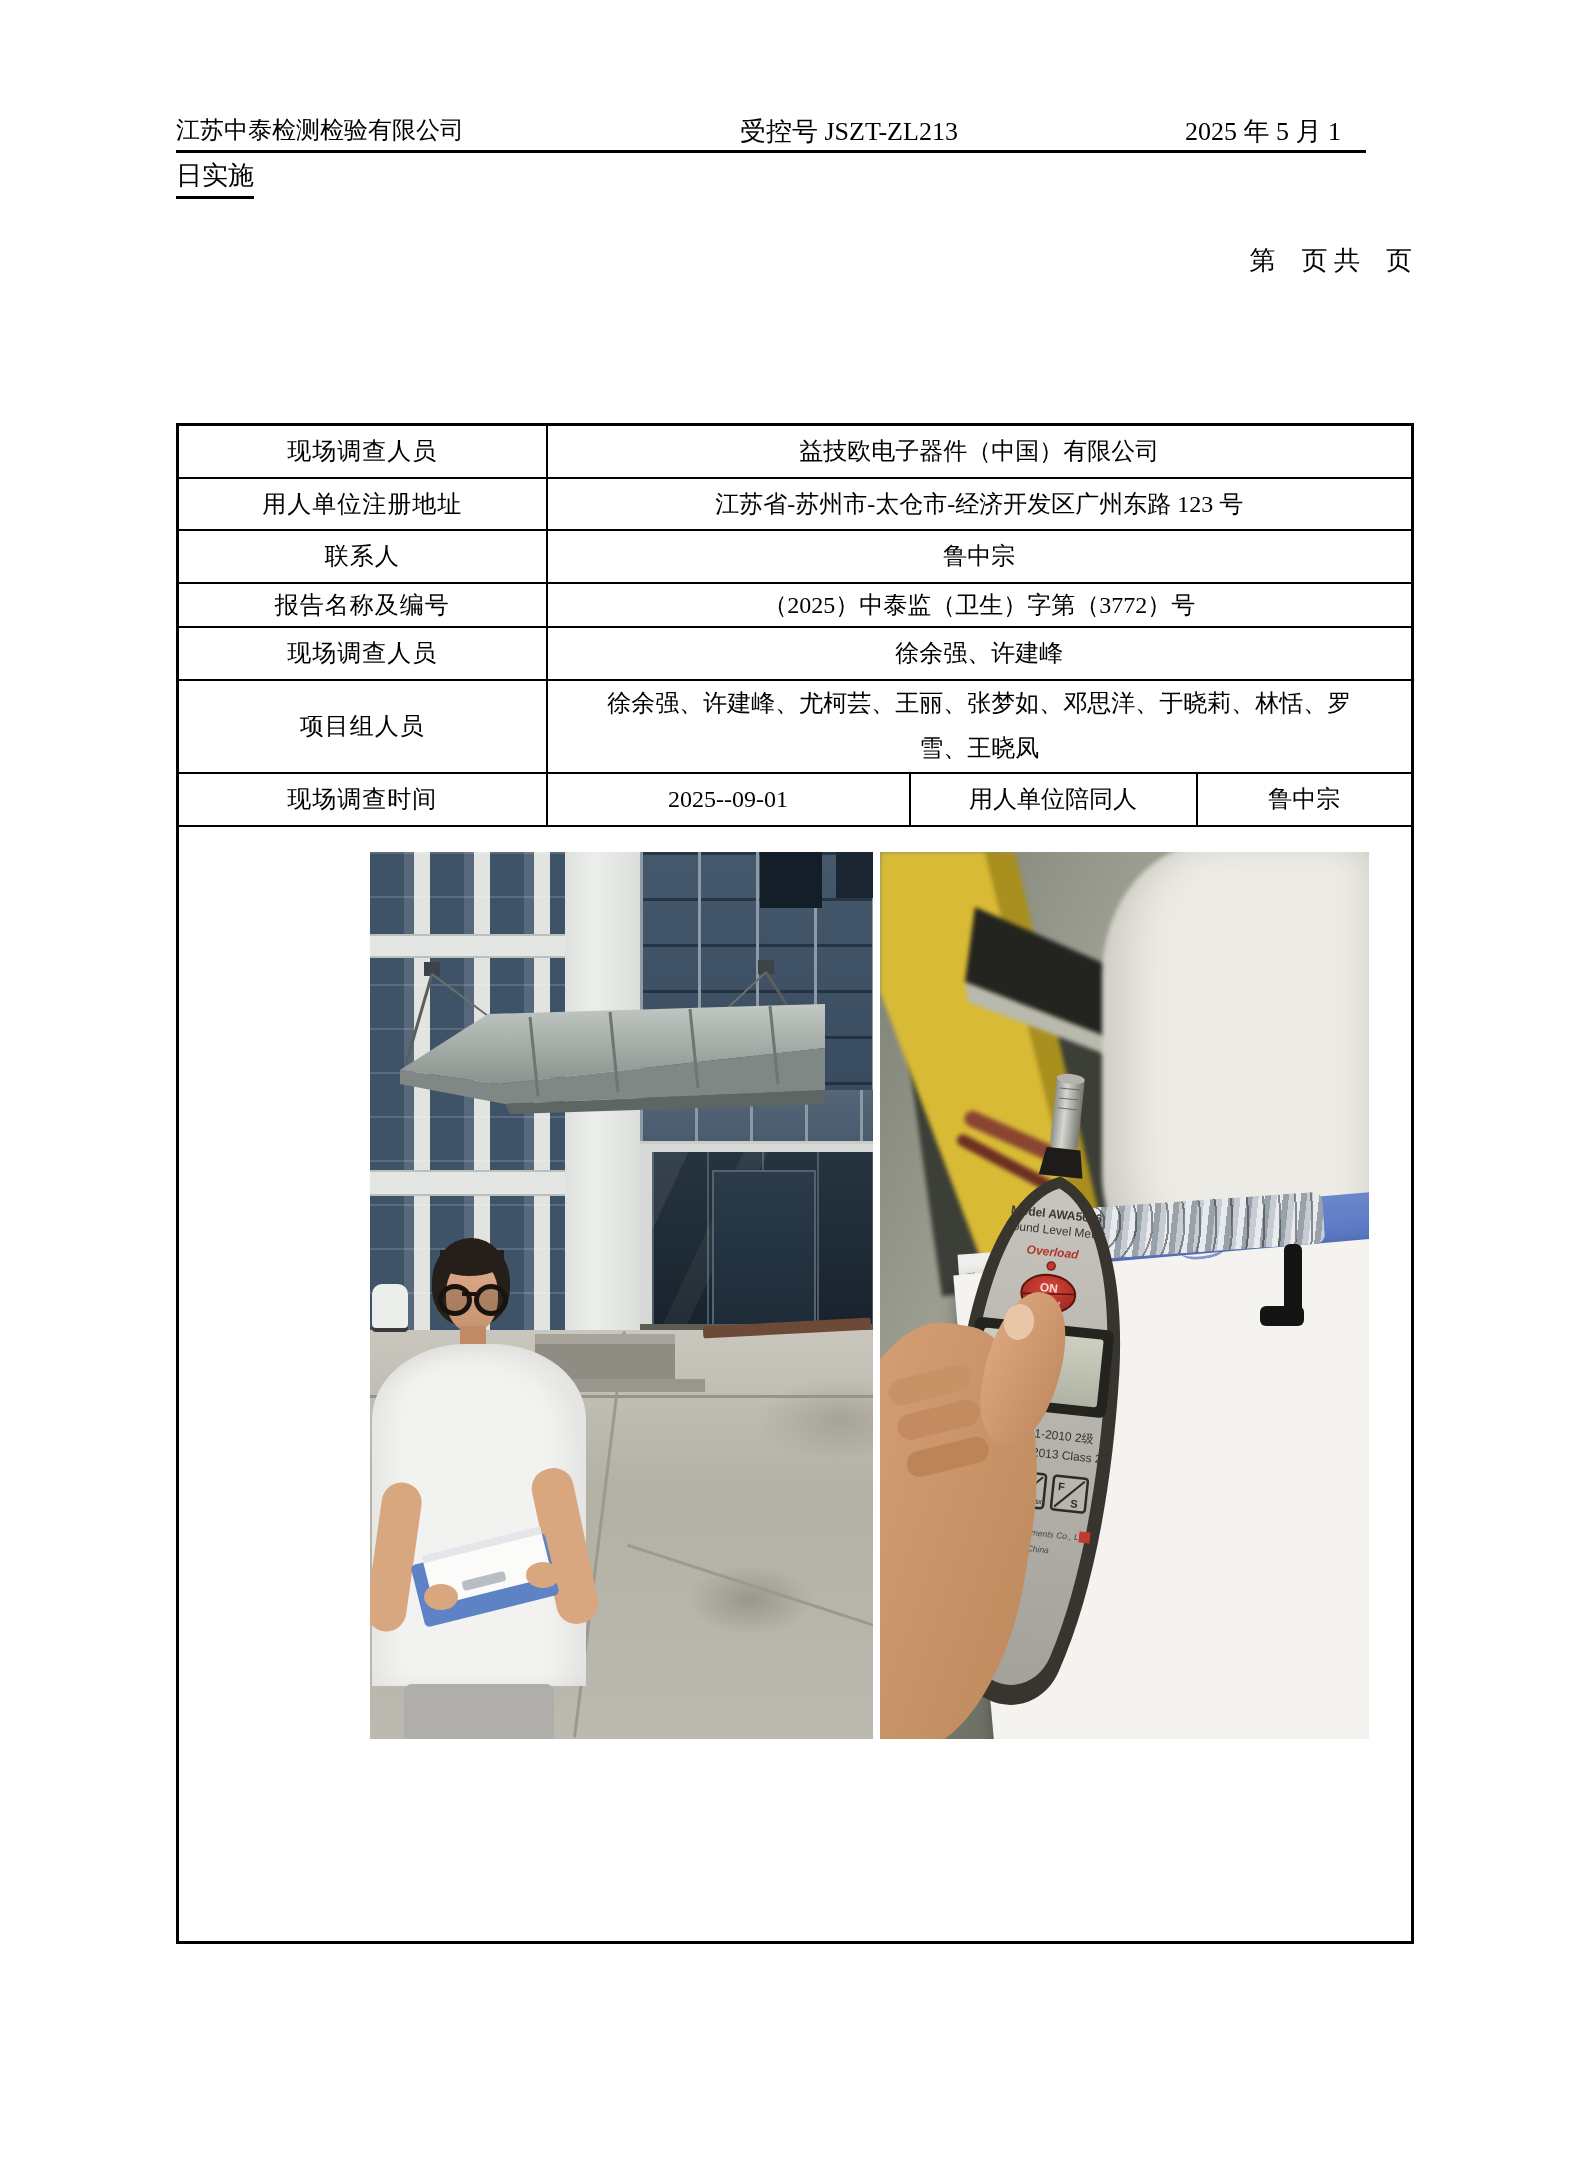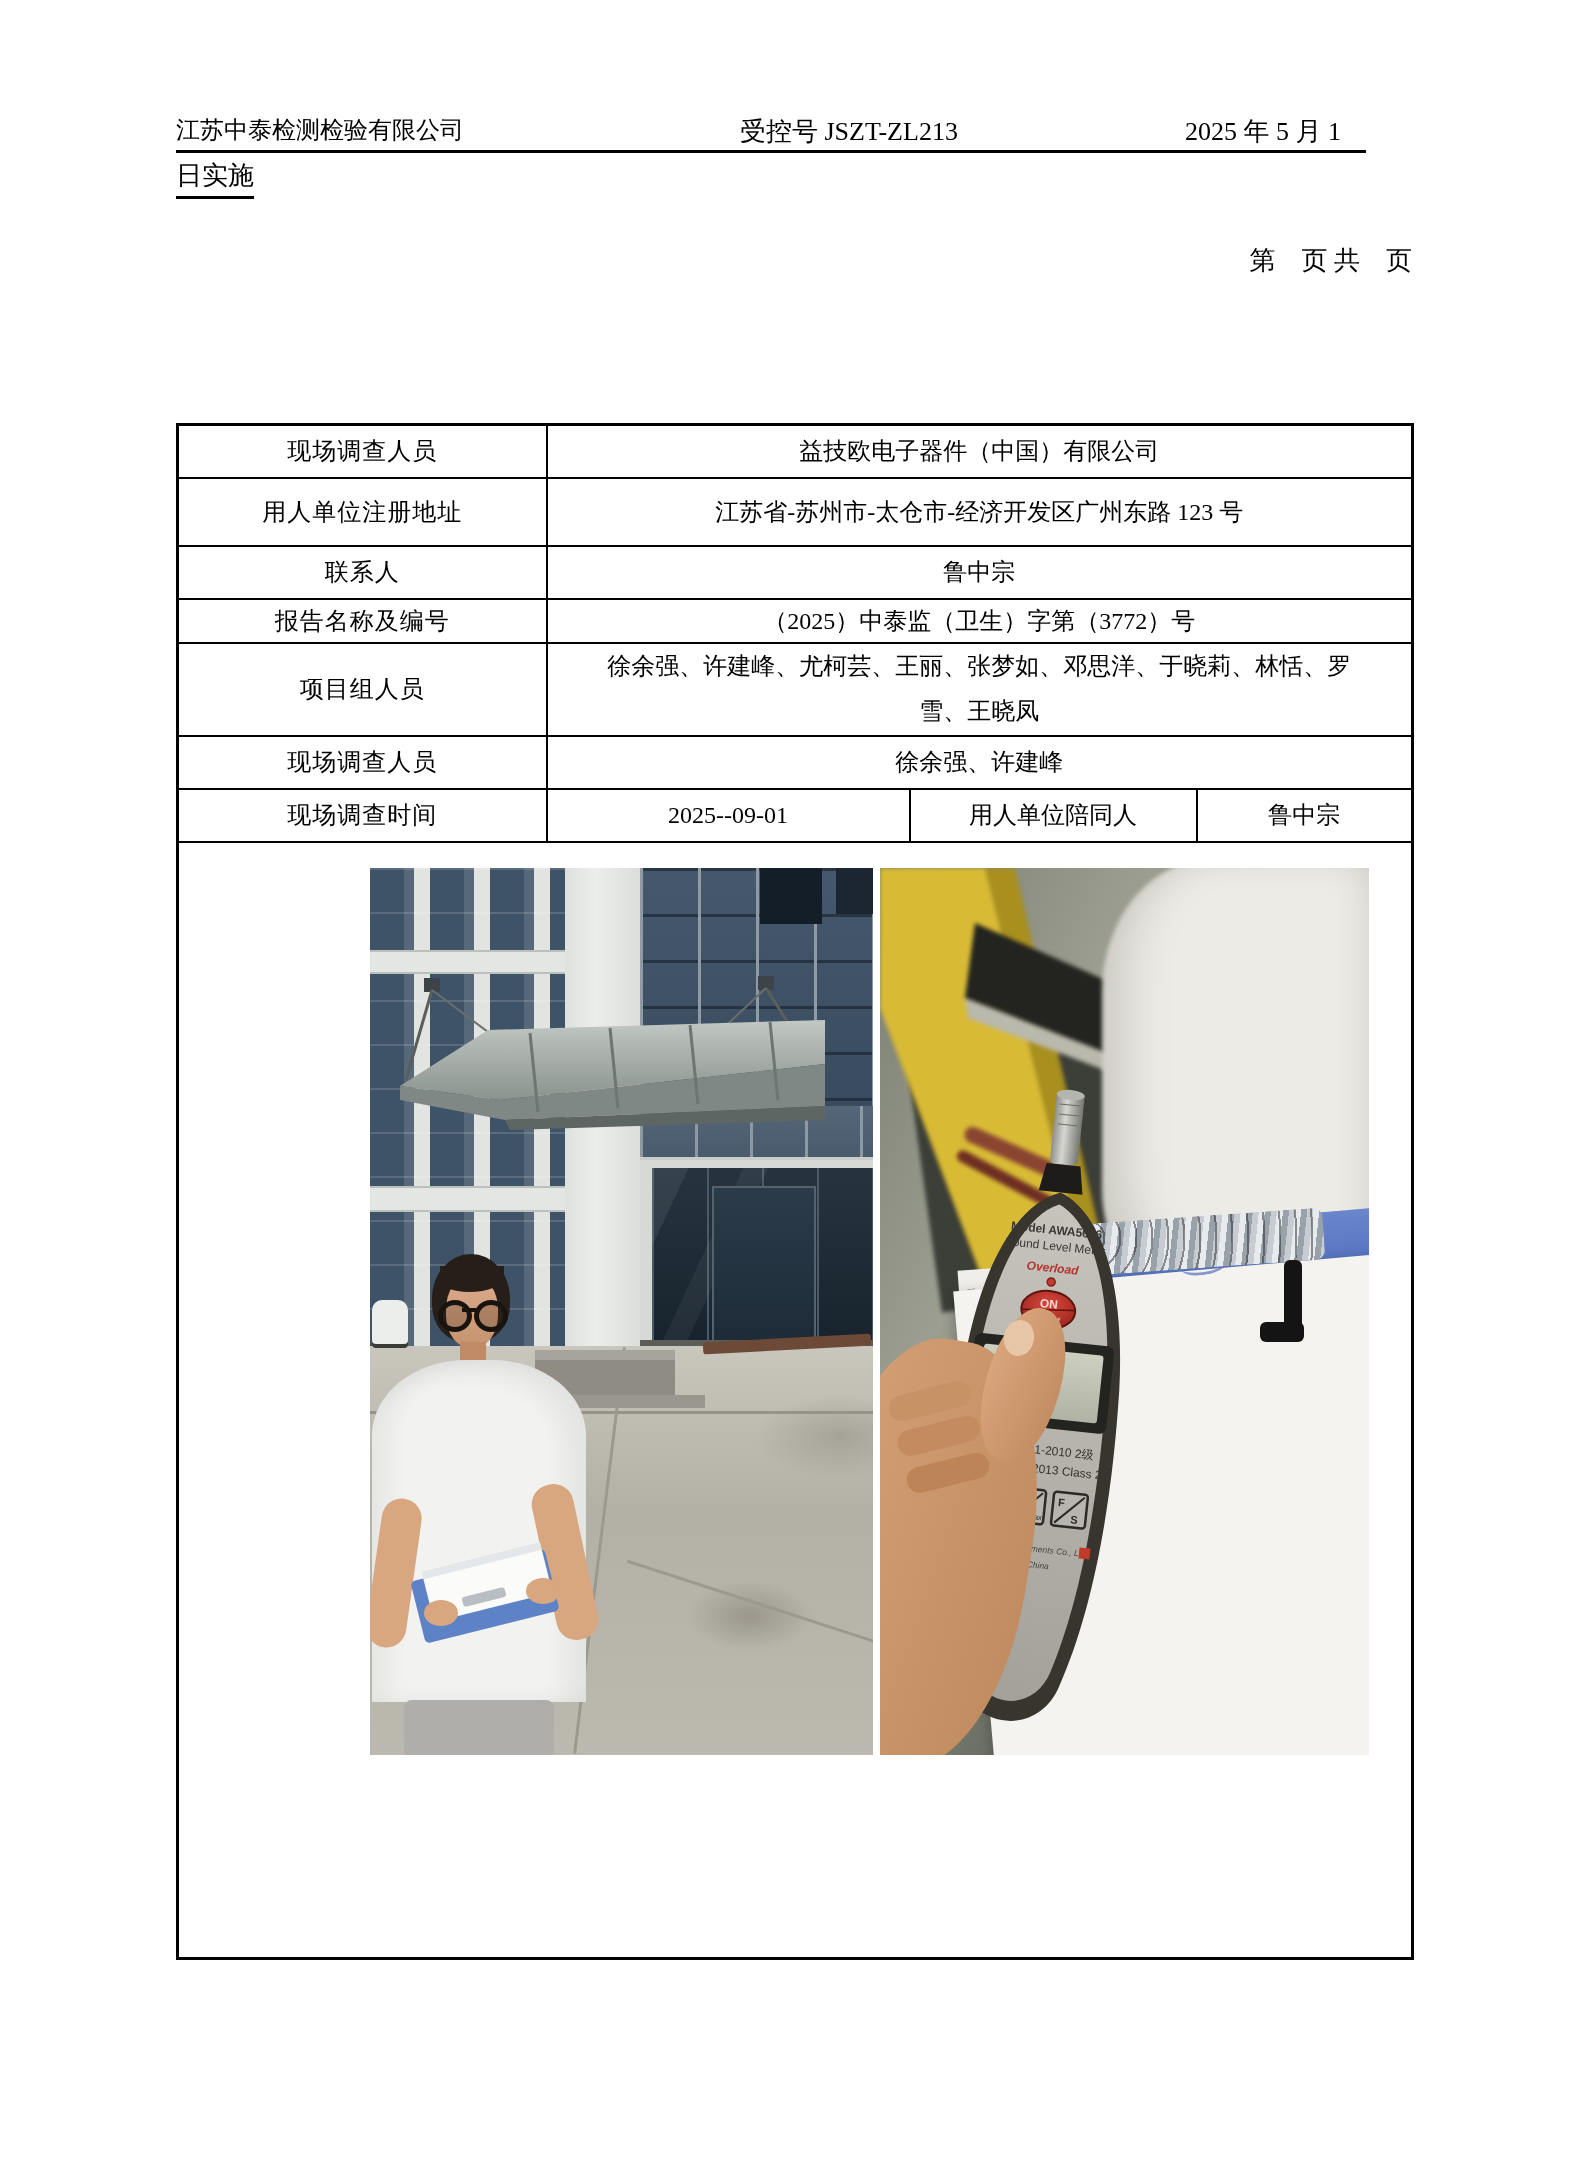--- a/index.html
+++ b/index.html
@@ -152,41 +152,41 @@
         <col style="width:369px">
         <col style="width:363px">
         <col style="width:287px">
         <col style="width:216px">
       </colgroup>
     <tbody>
         <tr style="height:53px">
       <td class="lbl">现场调查人员</td>
       <td colspan="3">益技欧电子器件（中国）有限公司</td>
     </tr>
-    <tr style="height:68px">
+    <tr style="height:52px">
       <td class="lbl">用人单位注册地址</td>
       <td colspan="3">江苏省-苏州市-太仓市-经济开发区广州东路 123 号</td>
     </tr>
     <tr style="height:53px">
       <td class="lbl">联系人</td>
       <td colspan="3">鲁中宗</td>
     </tr>
     <tr style="height:44px">
       <td class="lbl">报告名称及编号</td>
       <td colspan="3">（2025）中泰监（卫生）字第（3772）号</td>
+    </tr>
+    <tr style="height:53px">
+      <td class="lbl">现场调查人员</td>
+      <td colspan="3">徐余强、许建峰</td>
     </tr>
     <tr style="height:93px">
       <td class="lbl">项目组人员</td>
       <td colspan="3">
         <span class="team-wrap">徐余强、许建峰、尤柯芸、王丽、张梦如、邓思洋、于晓莉、林恬、罗雪、王晓凤</span>
       </td>
-    </tr>
-    <tr style="height:53px">
-      <td class="lbl">现场调查人员</td>
-      <td colspan="3">徐余强、许建峰</td>
     </tr>
     <tr style="height:53px">
       <td class="lbl">现场调查时间</td>
       <td>2025--09-01</td>
       <td>用人单位陪同人</td>
       <td>鲁中宗</td>
     </tr>
     <tr style="height:1117px">
       <td colspan="4" class="photo-cell">
 

